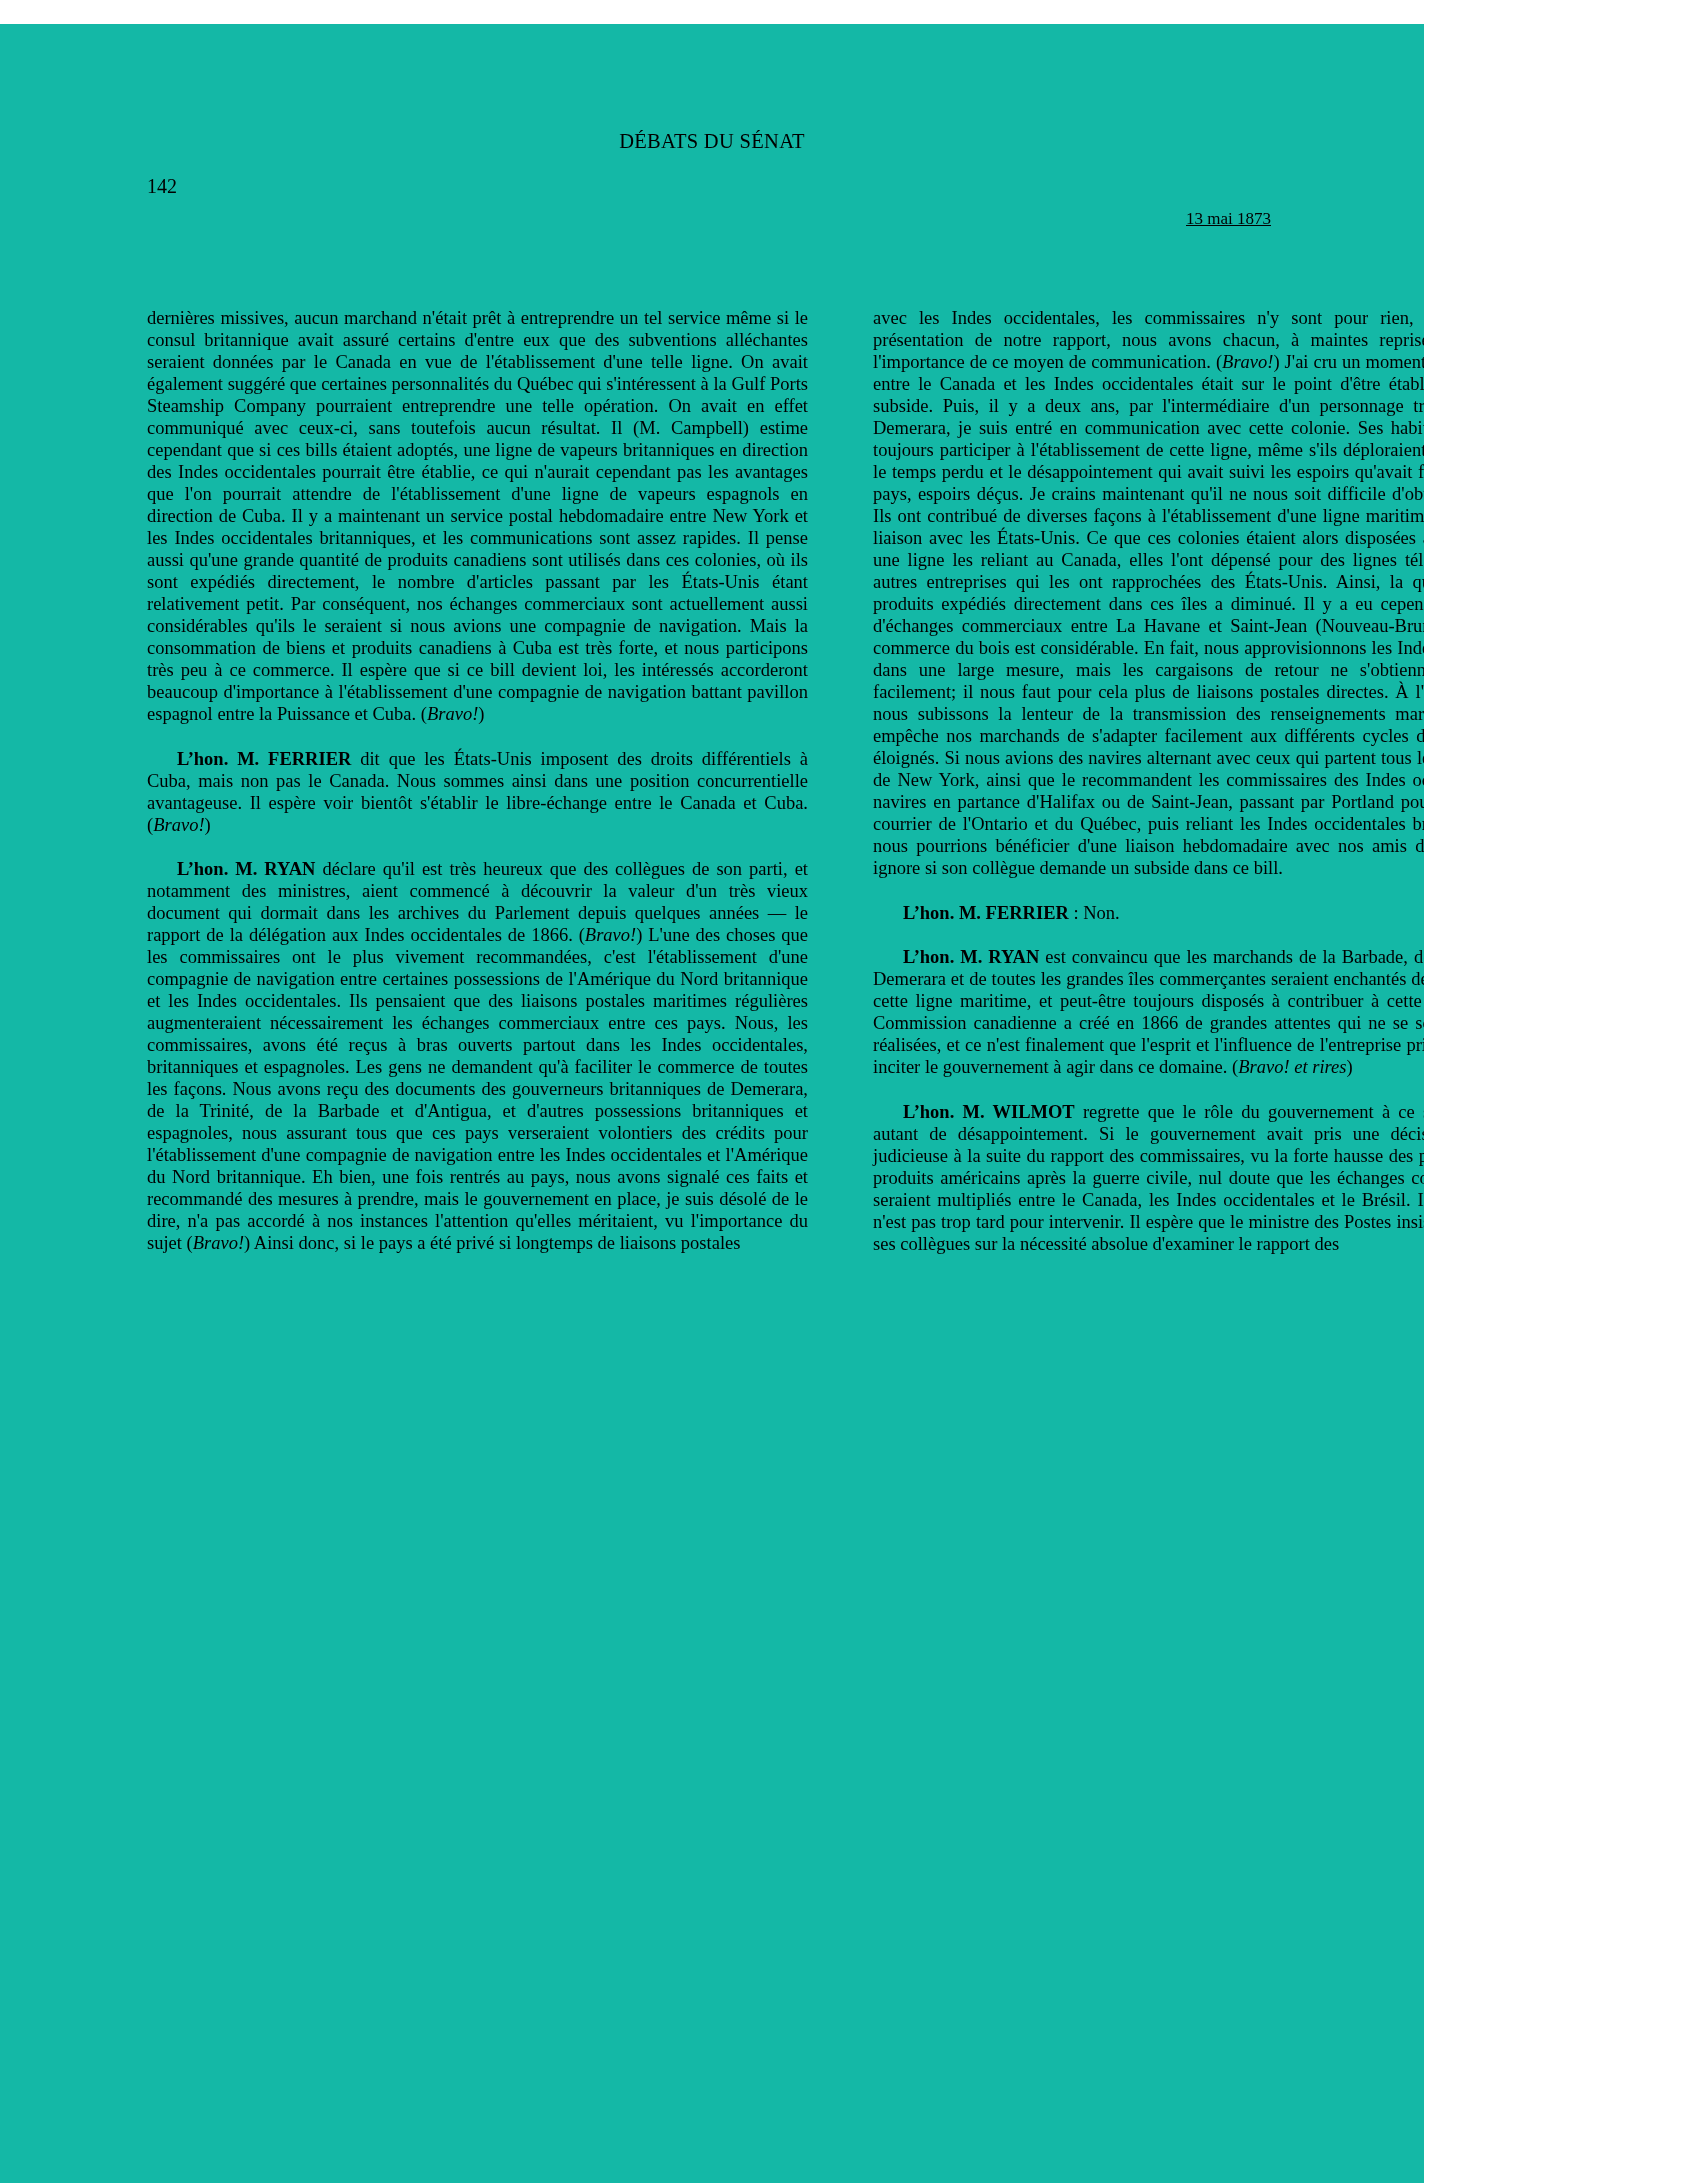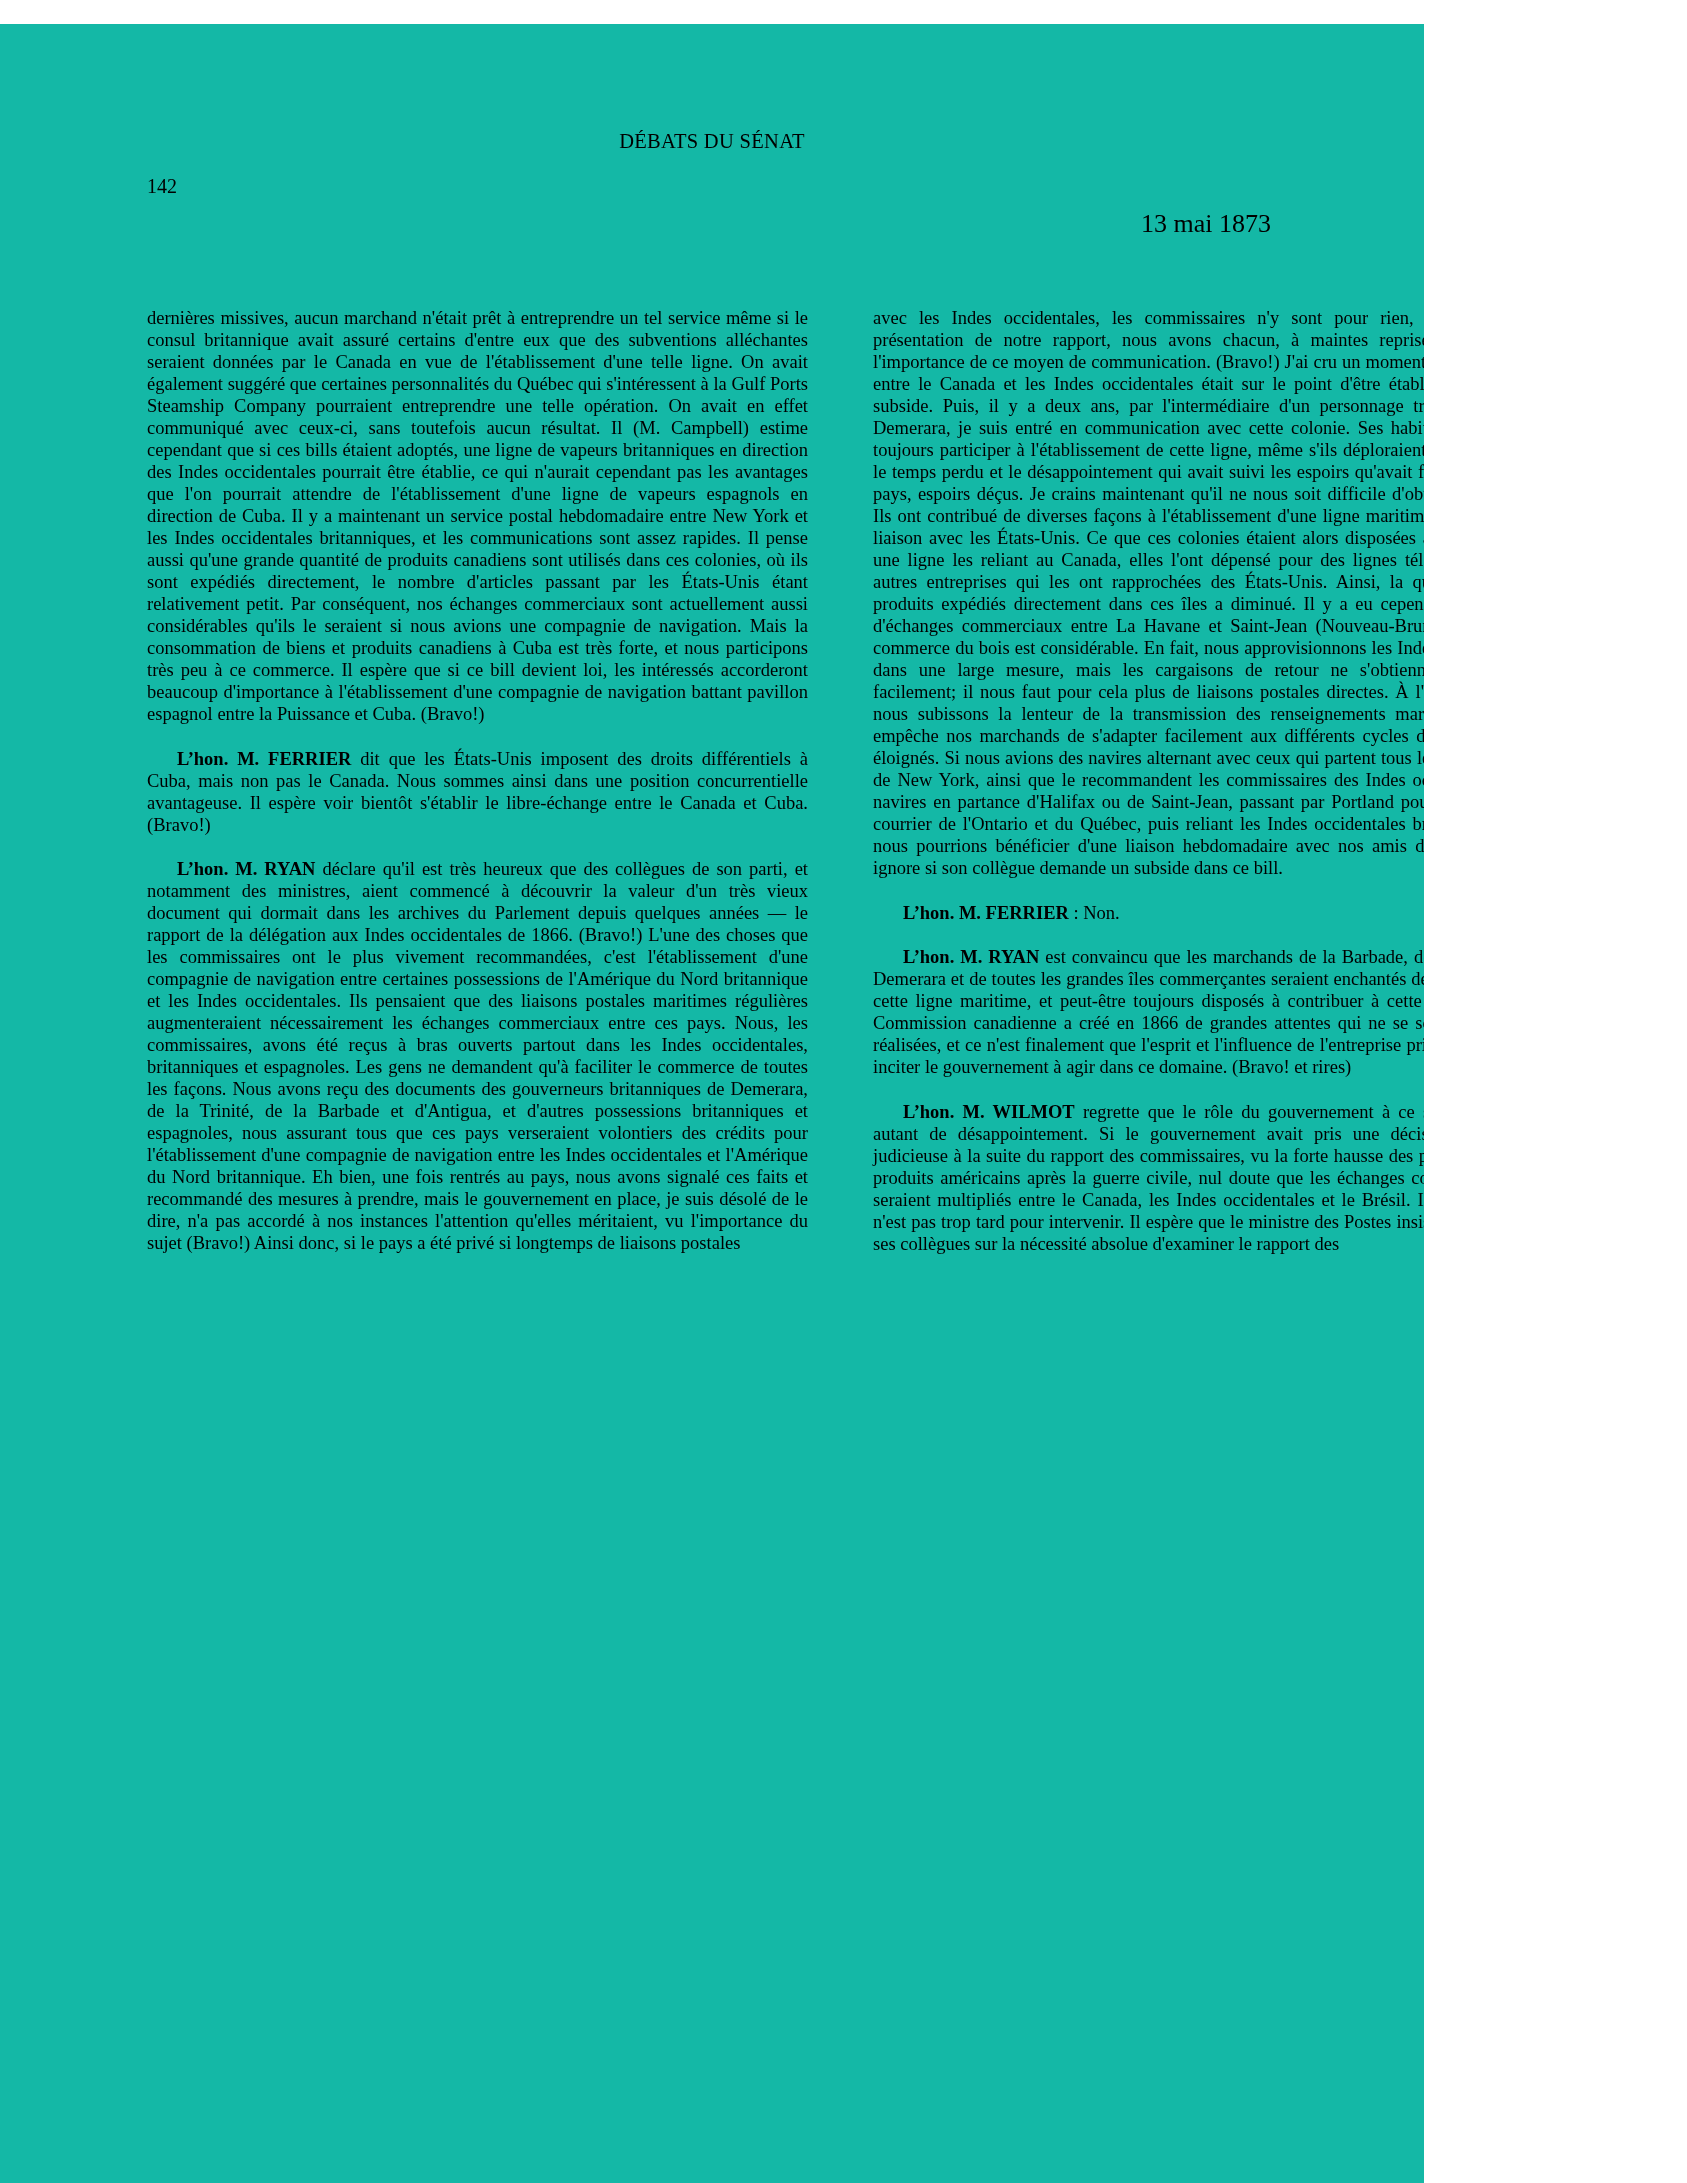--- a/index.html
+++ b/index.html
@@ -33,21 +33,22 @@
   .page-number {
     position: absolute;
     top: 151px;
     left: 147px;
     font-size: 20px;
   }
   .page-date {
     position: absolute;
     top: 185px;
     right: 153px;
-    font-size: 26px;
+    font-size: 17px;
+    text-decoration: underline;
   }
   .columns {
     position: absolute;
     top: 283px;
     left: 147px;
     width: 1387px;
     display: flex;
     gap: 65px;
     align-items: flex-start;
   }
@@ -60,21 +61,21 @@
   .para {
     margin: 0;
   }
   .para + .para {
     margin-top: 22.5px;
   }
   .para.indent {
     text-indent: 30px;
   }
   .bold { font-weight: bold; }
-  .italic { }
+  .italic { font-style: italic; }
   .normal { font-weight: normal; font-style: normal; }
 </style>
 </head>
 <body>
 
 <div class="page">
   <div class="header-title">DÉBATS DU SÉNAT</div>
   <div class="page-number">142</div>
   <div class="page-date">13 mai 1873</div>
 

